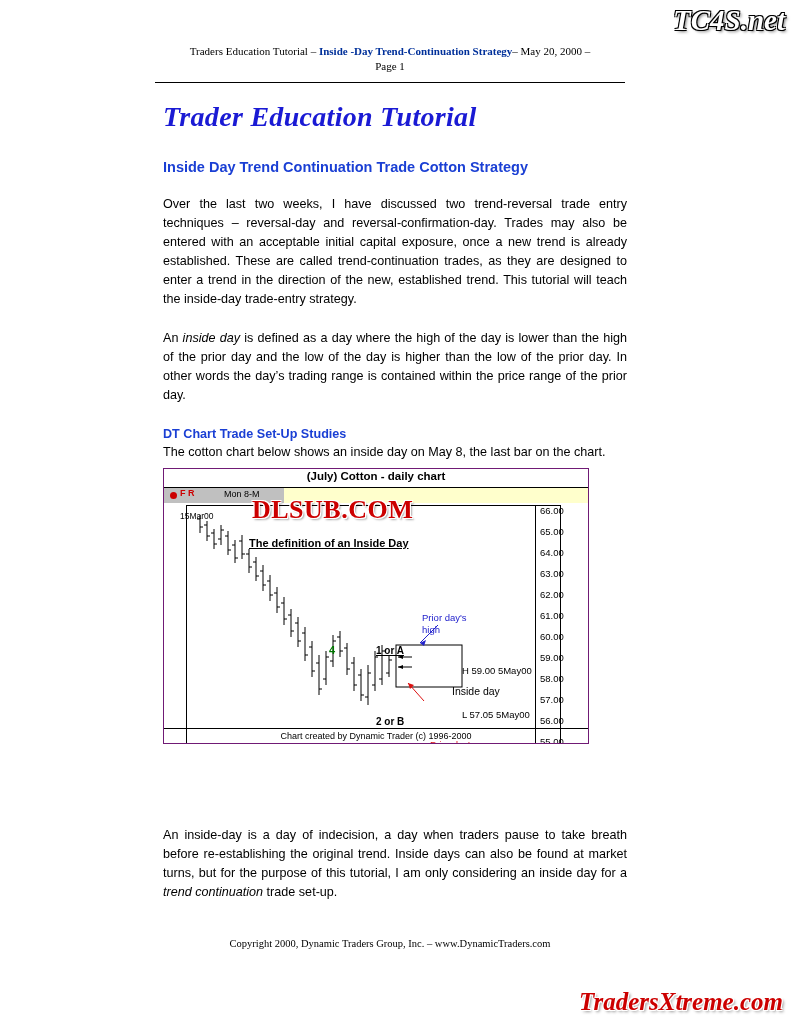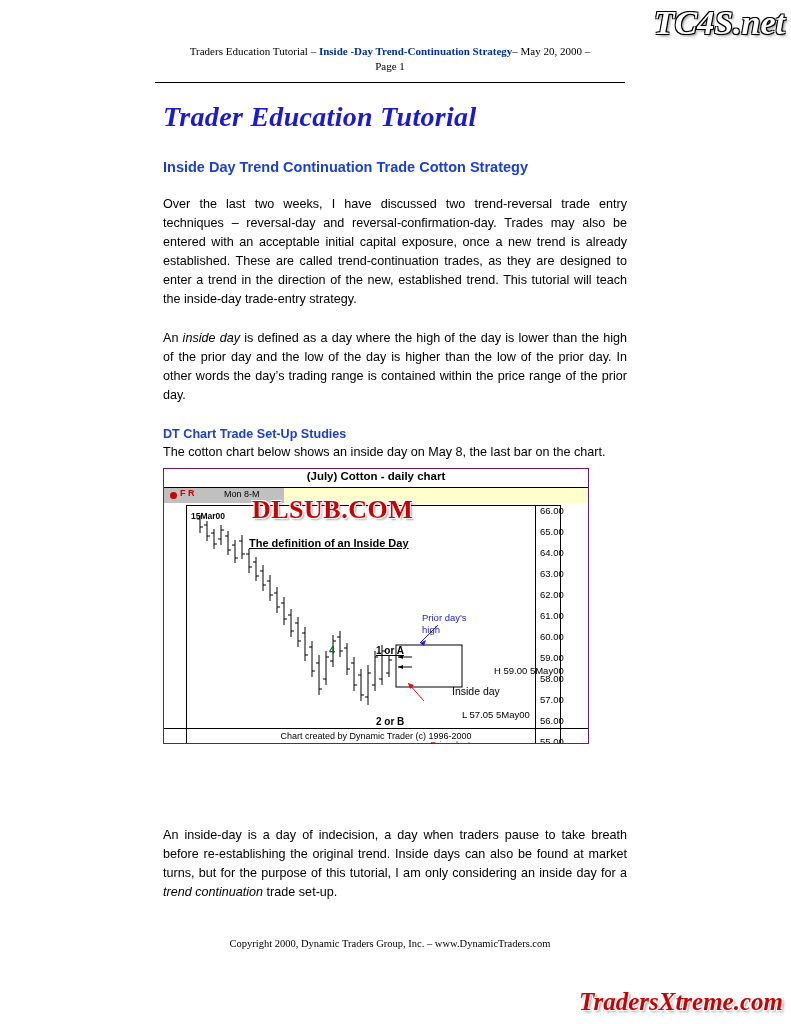--- a/index.html
+++ b/index.html
@@ -19,21 +19,21 @@
     width: 791px;
     height: 1024px;
   }
 
   
   .tc4s {
     position: absolute;
     top: 4px;
     right: 6px;
     font-family: "Liberation Serif", serif;
-    font-size: 34px;
+    font-size: 29px;
     font-weight: bold;
     font-style: italic;
     color: #ffffff;
     text-shadow:
       -1px -1px 0 #000, 1px -1px 0 #000,
       -1px  1px 0 #000, 1px  1px 0 #000,
       2px 2px 3px rgba(0,0,0,0.5);
     letter-spacing: 0px;
   }
 
@@ -446,25 +446,25 @@
 
       <line x1="116" y1="252" x2="116" y2="238" stroke="#000000" stroke-width="1"></line>
       <polygon points="116,238 113,244 119,244" fill="#000000"></polygon>
       <line x1="168" y1="252" x2="168" y2="238" stroke="#000000" stroke-width="1"></line>
       <polygon points="168,238 165,244 171,244" fill="#000000"></polygon>
     </svg>
 
     <div class="dlsub">DLSUB.COM</div>
     <div class="def-label">The definition of an Inside Day</div>
 
-    <div class="ann small" style="left:27px; top:42px;font-weight:bold;">15Mar00</div>
+    <div class="ann small" style="left:16px; top:42px;">15Mar00</div>
 
     <div class="ann blue" style="left:258px; top:143px;">Prior day's</div>
     <div class="ann blue" style="left:258px; top:155px;">high</div>
-    <div class="ann" style="left:298px; top:196px; color:#000;margin-left:32px;">H 59.00 5May00</div>
+    <div class="ann" style="left:298px; top:196px; color:#000;">H 59.00 5May00</div>
     <div class="ann" style="left:288px; top:216px; color:#000; font-size:10.5px;">Inside day</div>
     <div class="ann" style="left:298px; top:240px; color:#000;">L 57.05 5May00</div>
     <div class="ann red" style="left:266px; top:270px;">Prior day's</div>
     <div class="ann red" style="left:266px; top:282px;">low</div>
     <div class="ann black" style="left:212px; top:176px;text-decoration:underline;">1 or A</div>
     <div class="ann black" style="left:212px; top:247px;">2 or B</div>
     <div class="ann green" style="left:138px; top:272px;">3</div>
     <div class="ann green" style="left:165px; top:175px;">4</div>
     <div class="ann green" style="left:200px; top:272px;">5</div>
     <div class="ann small" style="left:112px; top:302px;">12Apr00</div>

